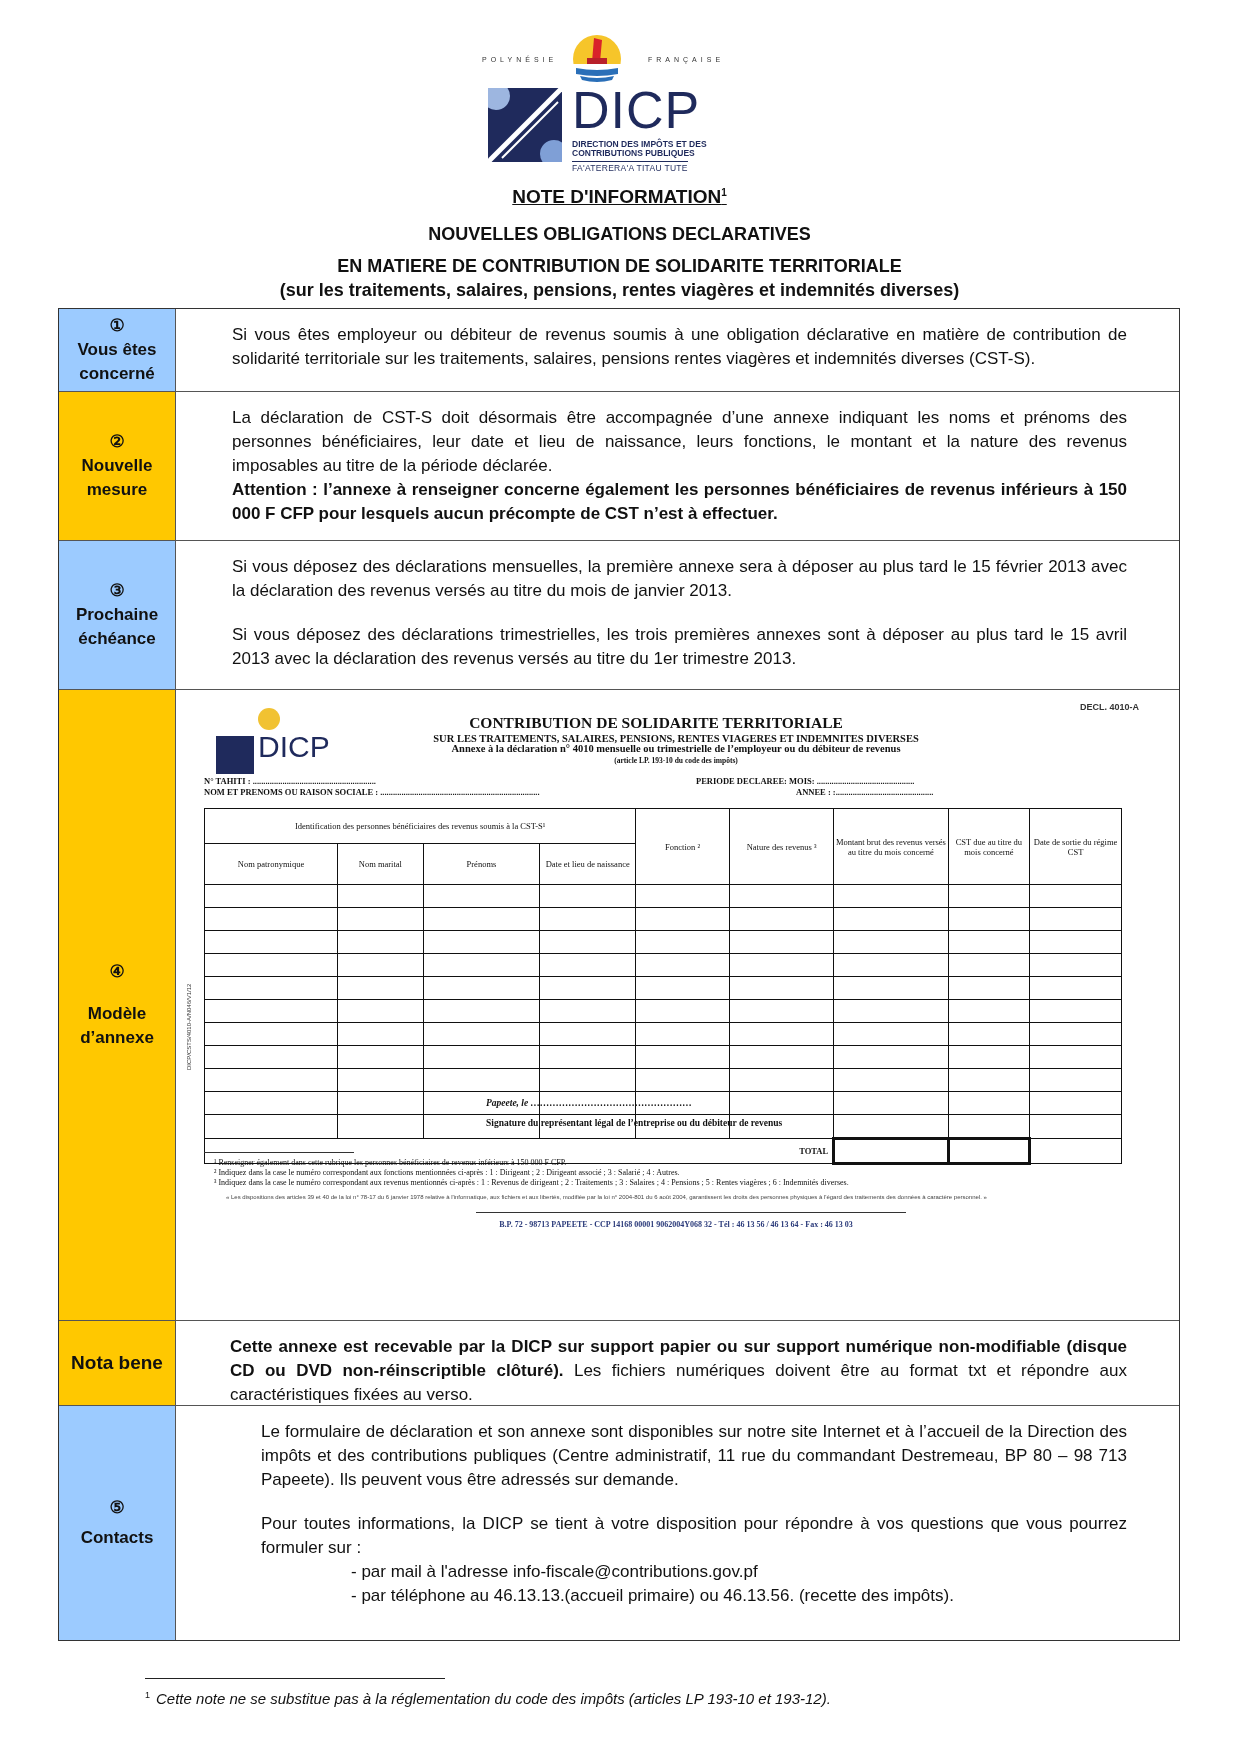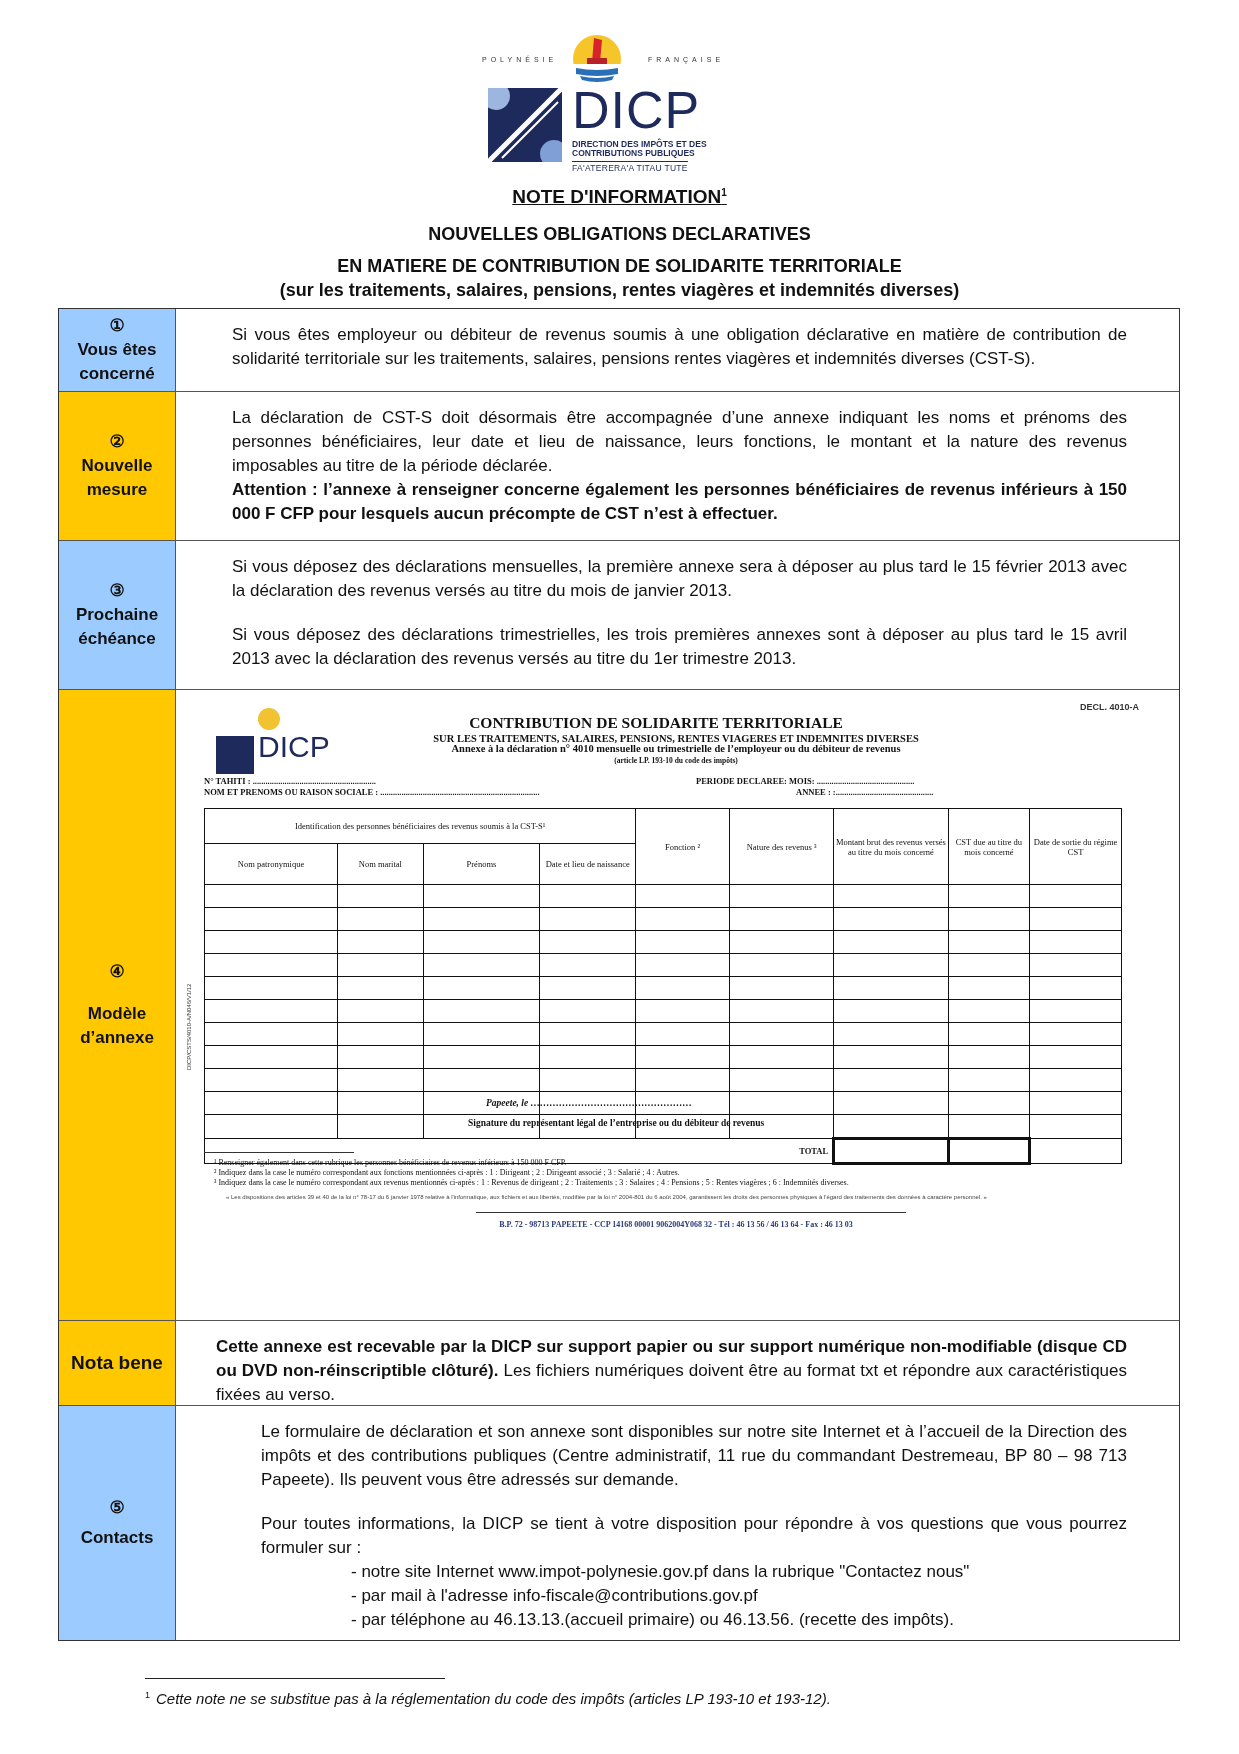--- a/index.html
+++ b/index.html
@@ -304,52 +304,51 @@
           <td colspan="6" style="text-align:right;padding-right:4px;font-weight:bold;border-right:none">TOTAL</td>
           <td style="border:3px solid #111"></td>
           <td style="border:3px solid #111"></td>
           <td></td>
         </tr>
       </tbody>
         </table>
 
       <div class="vert">DICP/CSTS/4010-A/N046/V1/12</div>
       <div class="sig" style="left:310px;top:408px;font-style:italic;font-weight:bold">Papeete, le ……………………………………………</div>
-      <div class="sig b" style="left:292px;top:428px">Signature du représentant légal de l’entreprise ou du débiteur de revenus</div>
+      <div class="sig b" style="left:310px;top:428px">Signature du représentant légal de l’entreprise ou du débiteur de revenus</div>
 
       <div class="rule"></div>
       <div class="fn" style="top:468px">¹ Renseigner également dans cette rubrique les personnes bénéficiaires de revenus inférieurs à 150 000 F CFP.</div>
       <div class="fn" style="top:478px">² Indiquez dans la case le numéro correspondant aux fonctions mentionnées ci-après : 1 : Dirigeant ; 2 : Dirigeant associé ; 3 : Salarié ; 4 : Autres.</div>
       <div class="fn" style="top:488px">³ Indiquez dans la case le numéro correspondant aux revenus mentionnés ci-après : 1 : Revenus de dirigeant ; 2 : Traitements ; 3 : Salaires ; 4 : Pensions ; 5 : Rentes viagères ; 6 : Indemnités diverses.</div>
       <div class="priv">« Les dispositions des articles 39 et 40 de la loi n° 78-17 du 6 janvier 1978 relative à l'informatique, aux fichiers et aux libertés, modifiée par la loi n° 2004-801 du 6 août 2004, garantissent les droits des personnes physiques à l'égard des traitements des données à caractère personnel. »</div>
       <div class="rule2"></div>
       <div class="addr">B.P. 72 - 98713 PAPEETE - CCP 14168 00001 9062004Y068 32 - Tél : 46 13 56 / 46 13 64 - Fax : 46 13 03</div>
     </div>
   </div>
 
   <div class="row" style="height:84px">
     <div class="lab yellow" style="font-size:19px">
       <span>Nota bene</span>
     </div>
-    <div class="cnt" style="padding-left:40px">
+    <div class="cnt" style="padding-left:54px">
       <p><span class="b">Cette annexe est recevable par la DICP sur support papier ou sur support numérique non-modifiable (disque CD ou DVD non-réinscriptible clôturé).</span><span> Les fichiers numériques doivent être au format txt et répondre aux caractéristiques fixées au verso.</span></p>
     </div>
   </div>
 
   <div class="row" style="height:234px">
     <div class="lab blue">
       <span>⑤</span>
       <span style="height:6px"></span>
       <span>Contacts</span>
     </div>
     <div class="cnt" style="padding-left:85px">
       <p>Le formulaire de déclaration et son annexe sont disponibles sur notre site Internet et à l’accueil de la Direction des impôts et des contributions publiques (Centre administratif, 11 rue du commandant Destremeau, BP 80 – 98 713 Papeete). Ils peuvent vous être adressés sur demande.</p>
       <p>Pour toutes informations, la DICP se tient à votre disposition pour répondre à vos questions que vous pourrez formuler sur :</p>
       <div style="padding-left:90px">
-        <div>- notre site Internet www.impot-polynesie.gov.pf dans la rubrique "Contactez nous"</div>
         <div>- par mail à l'adresse info-fiscale@contributions.gov.pf</div>
         <div>- par téléphone au 46.13.13.(accueil primaire) ou 46.13.56. (recette des impôts).</div>
       </div>
     </div>
   </div>
 </div>
 
 <div class="fnote-rule"></div>
 <div class="fnote"><sup>1</sup><span>Cette note ne se substitue pas à la réglementation du code des impôts (articles LP 193-10 et 193-12).</span></div>
 

